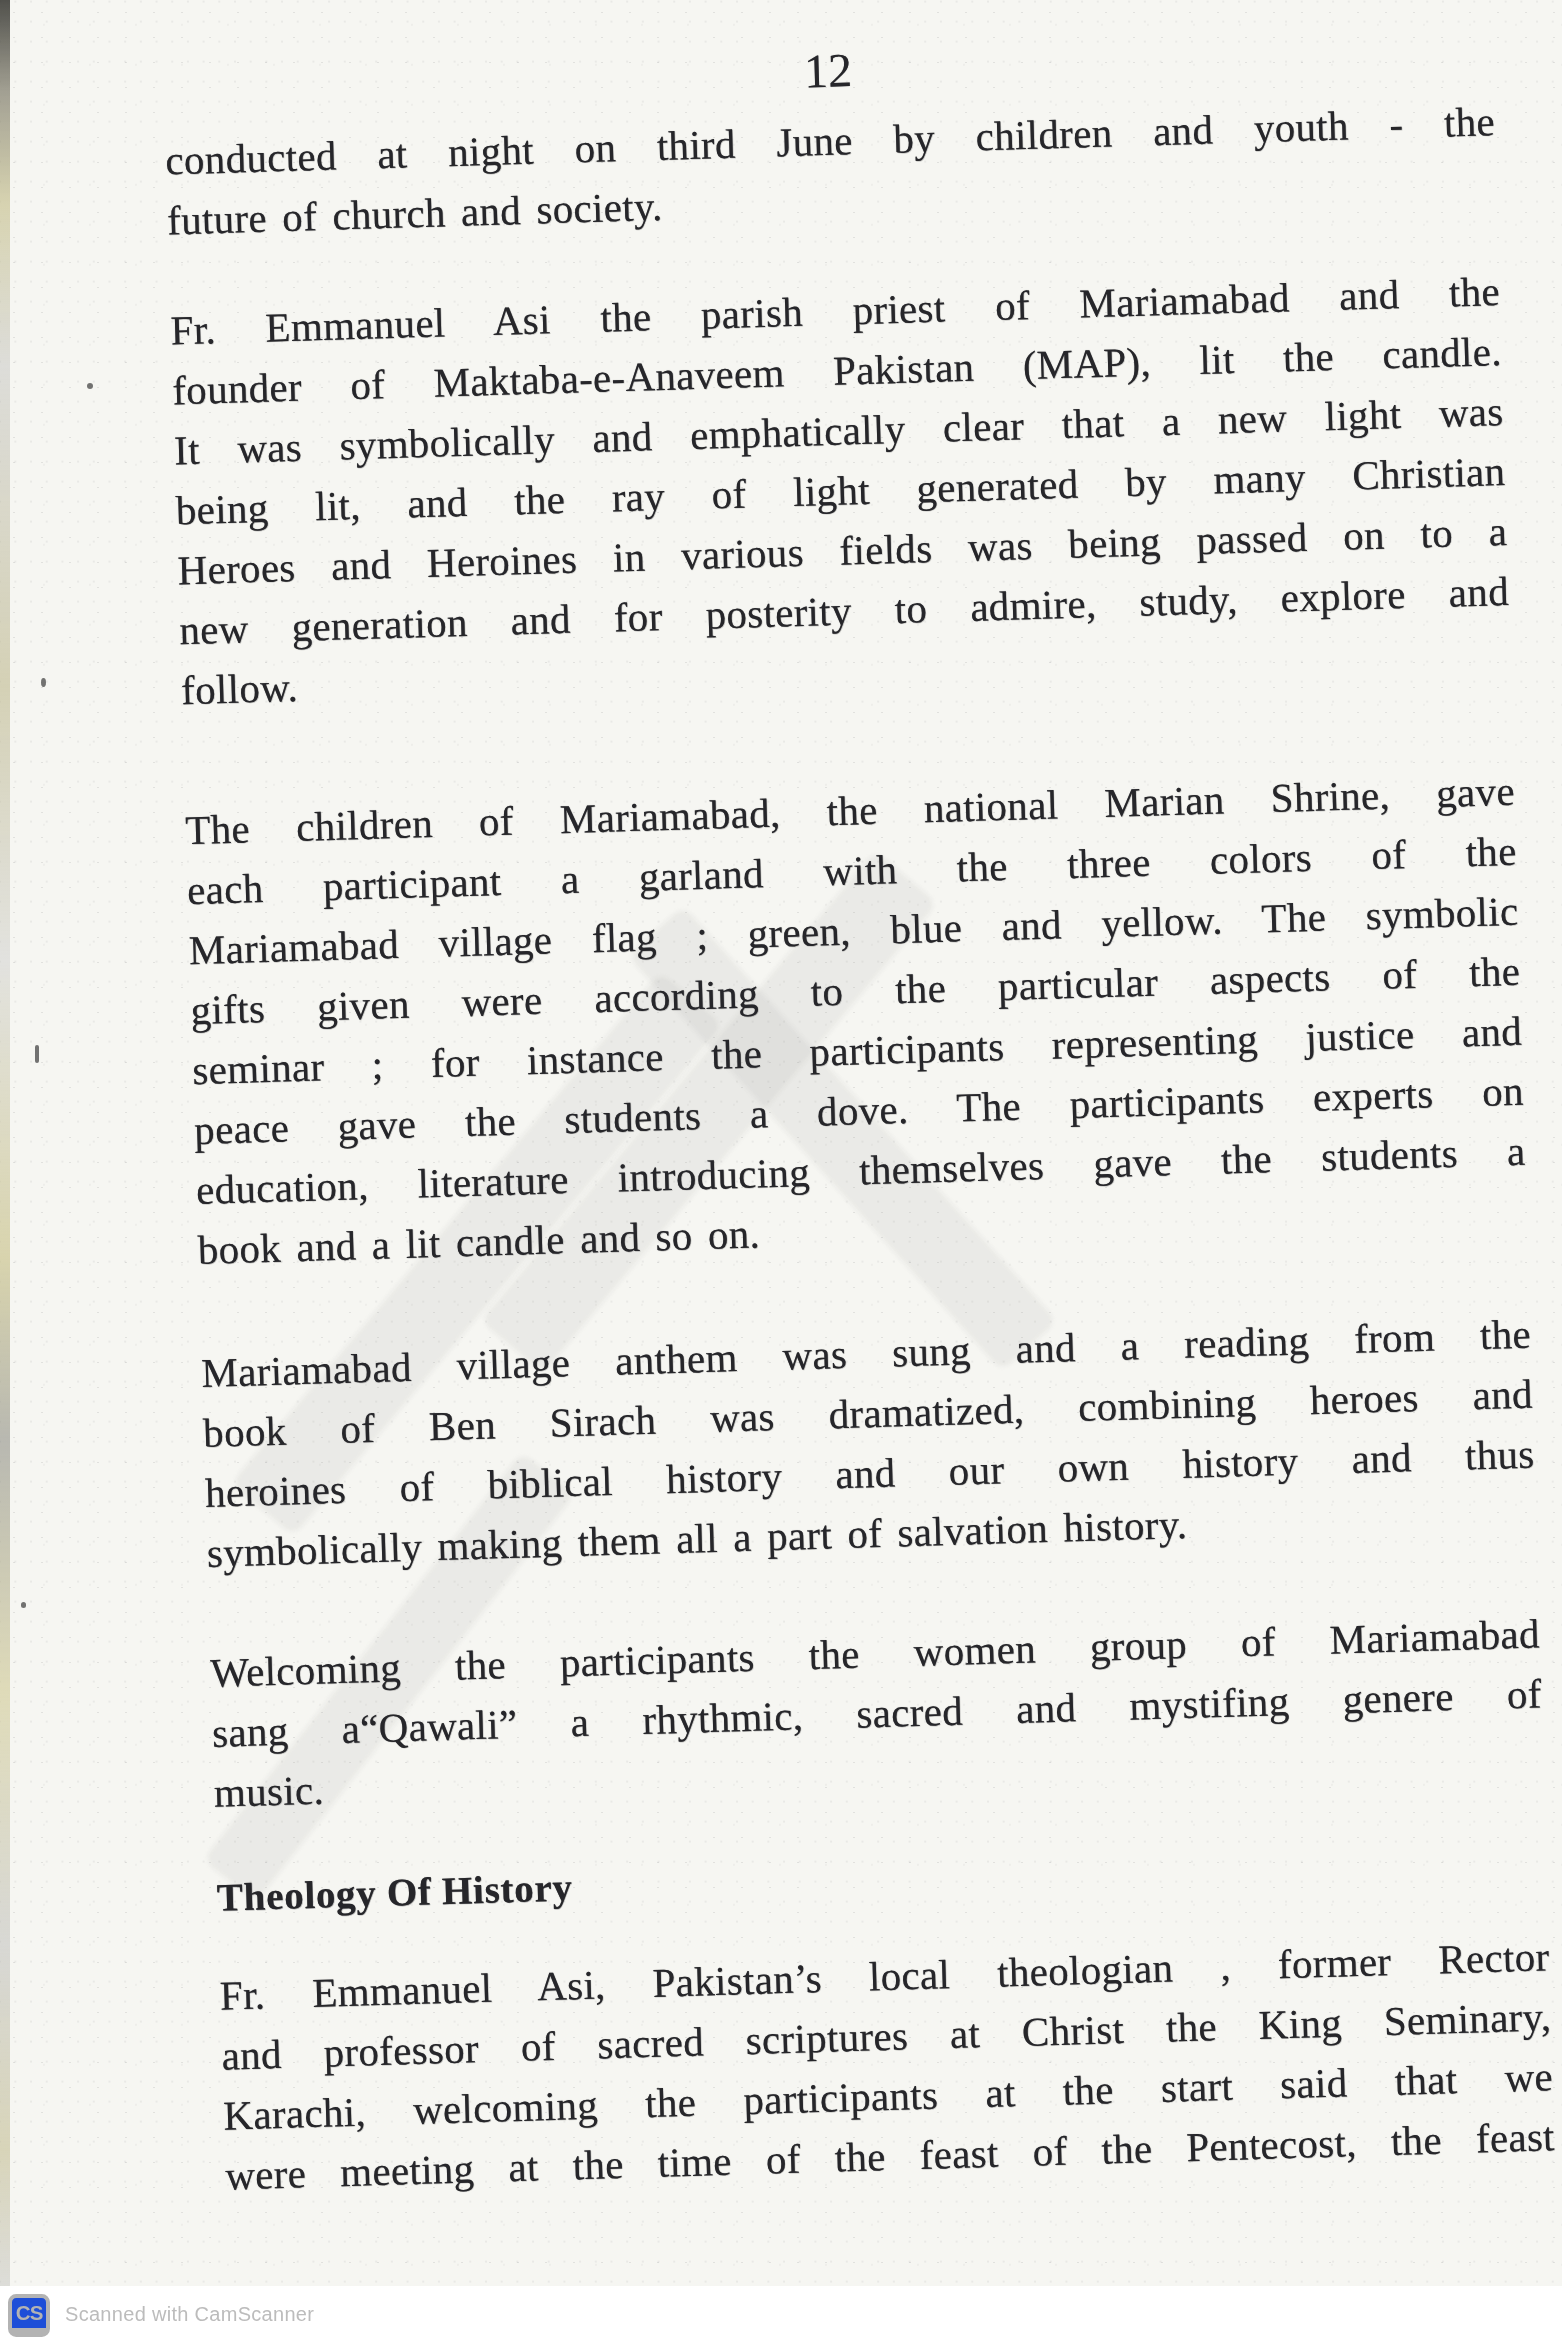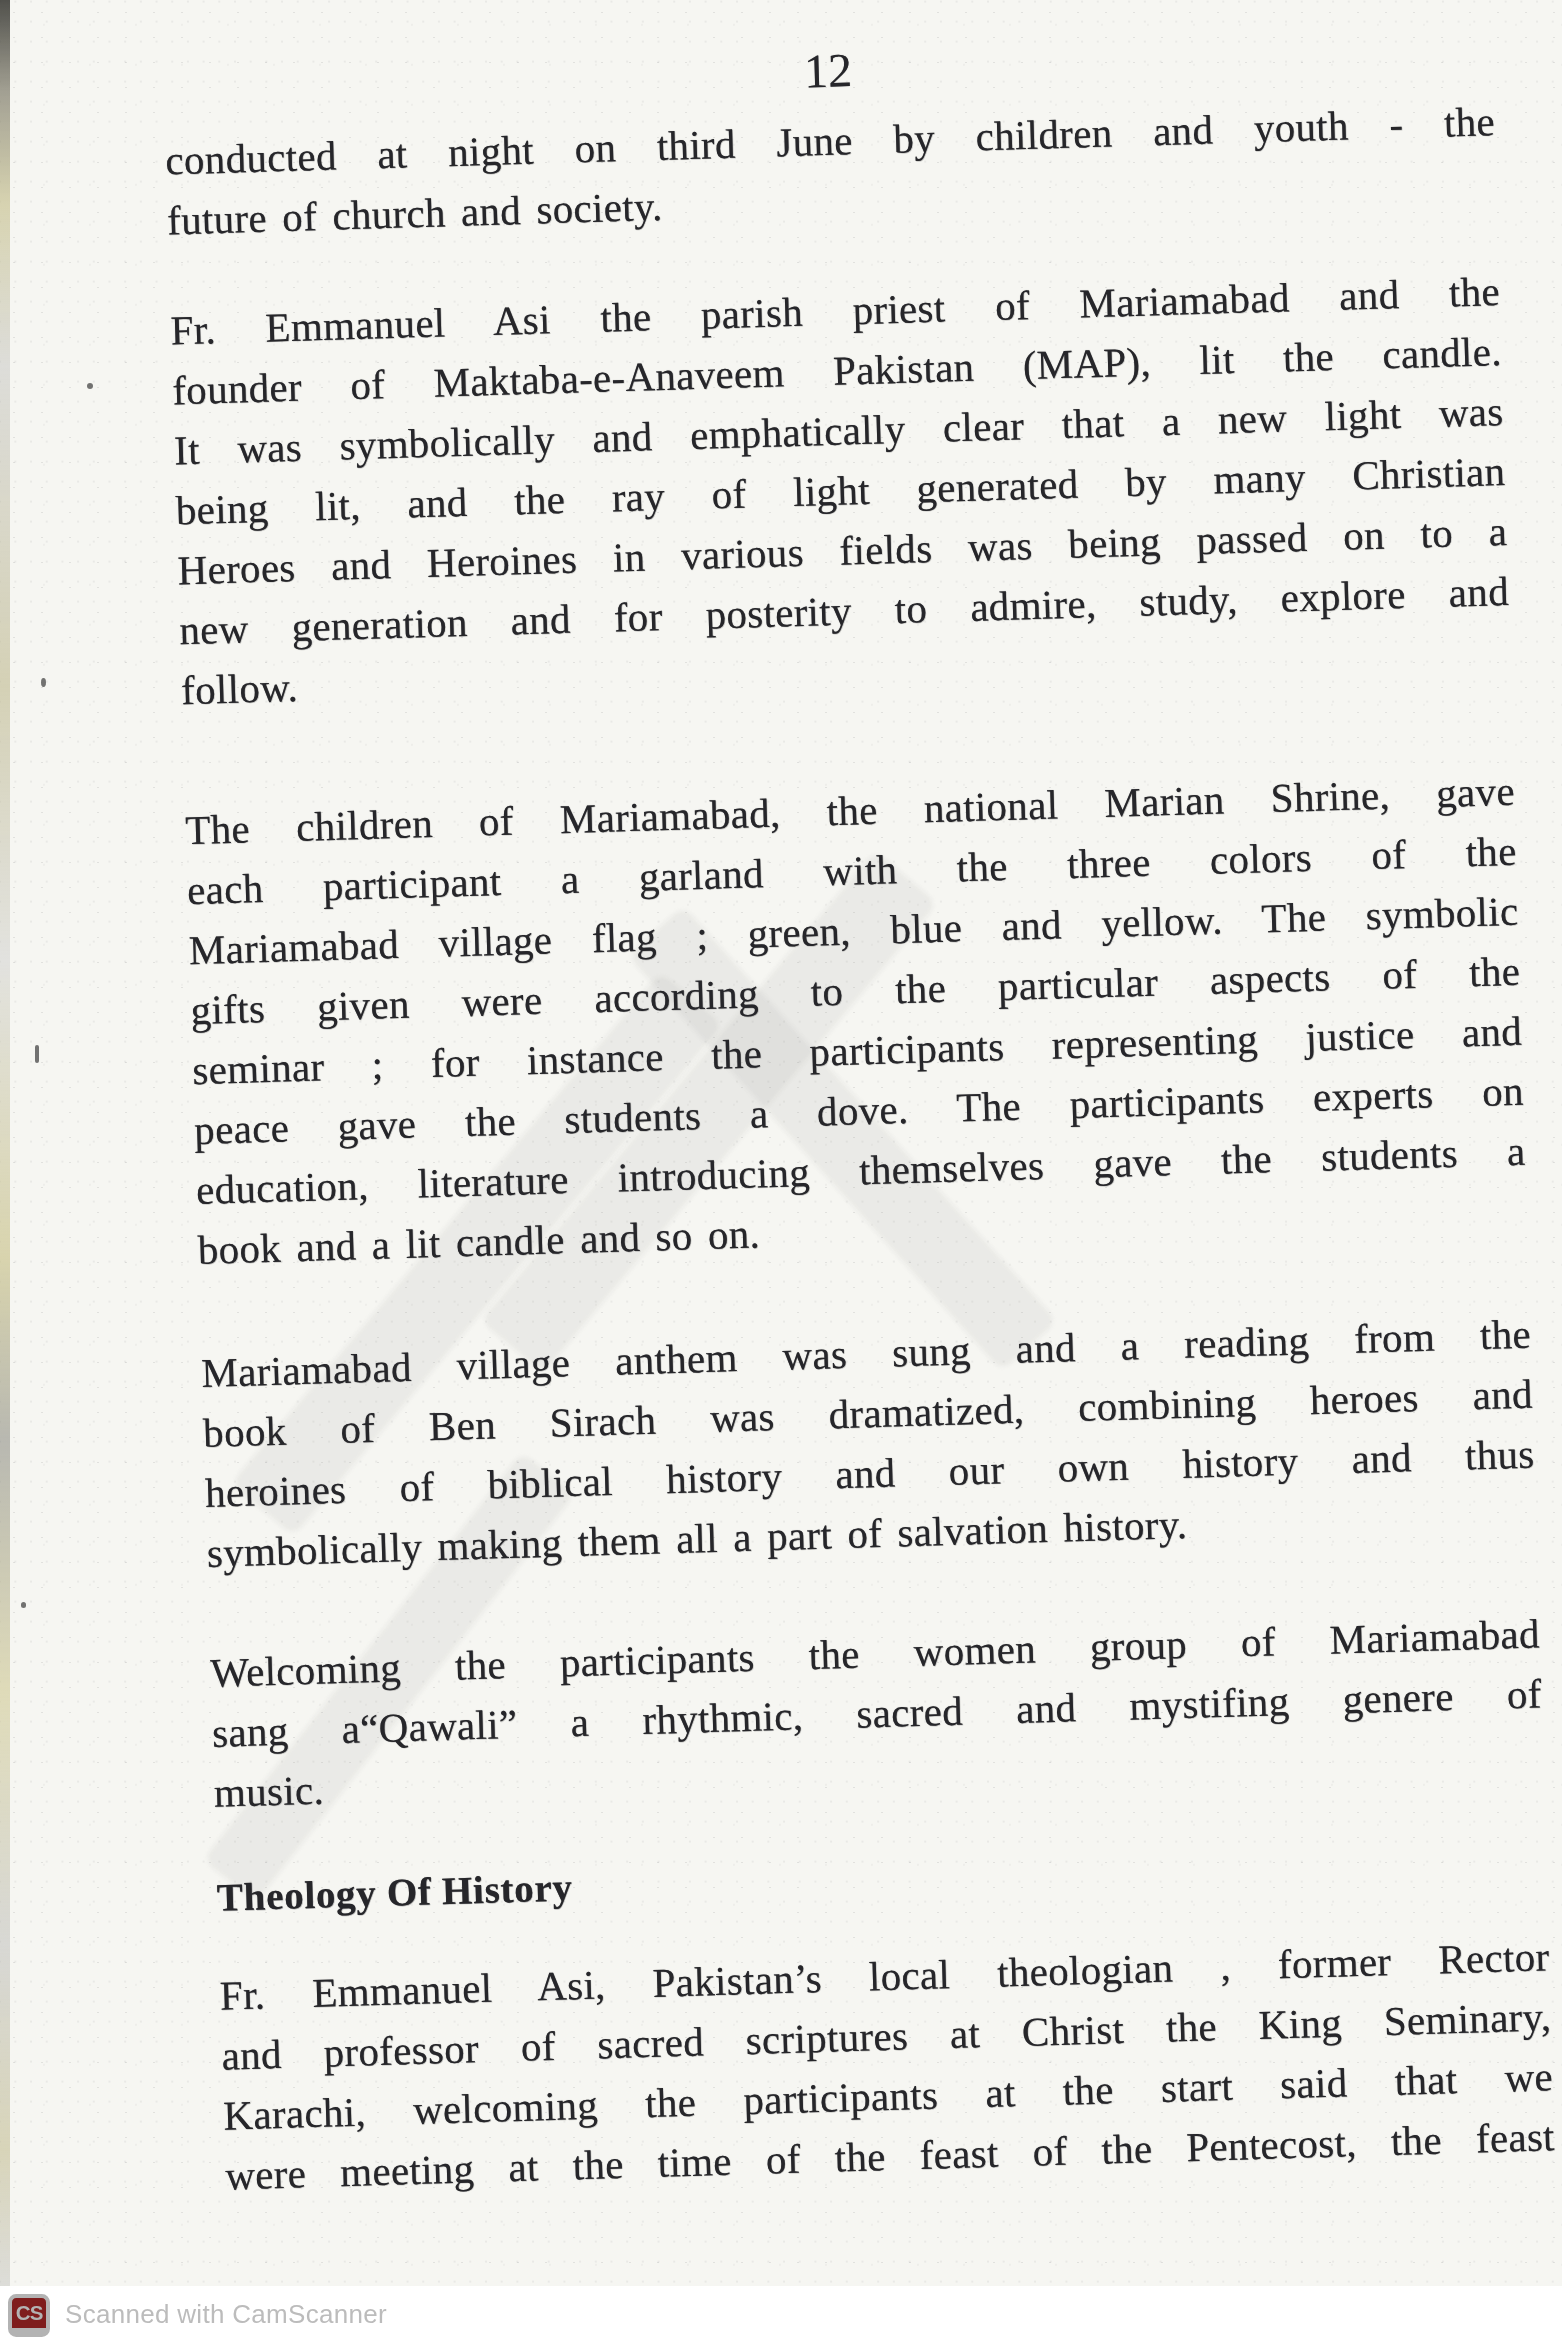--- a/index.html
+++ b/index.html
@@ -80,29 +80,29 @@
   
   .footer{
     position:absolute;left:0;bottom:0;width:1563px;height:56px;
     background:#ffffff;
     font-family:"Liberation Sans", sans-serif;
   }
   .cs-badge{
     position:absolute;left:8.2px;bottom:5.5px;
     width:34px;height:30px;
     border:4.1px solid #b3b3b3;border-bottom:9.5px solid #b3b3b3;
-    border-radius:8.2px;background:#7f1d1d;
+    border-radius:8.2px;background:#1d4ed8;
     display:flex;align-items:center;justify-content:center;
   }
   .cs-badge span{
     color:#b3b3b3;font-weight:bold;font-size:20.5px;letter-spacing:-0.7px;
   }
   .footer-text{
     position:absolute;left:65px;top:50%;transform:translateY(-50%);
-    color:#bcbcbc;font-size:26px;letter-spacing:0.3px;
+    color:#bcbcbc;font-size:20px;letter-spacing:0.3px;
   }
 </style>
 </head>
 <body>
 
 <div class="paper-texture"></div>
 
 <div class="ghost g1"></div>
 <div class="ghost g2"></div>
 <div class="ghost g3"></div>

